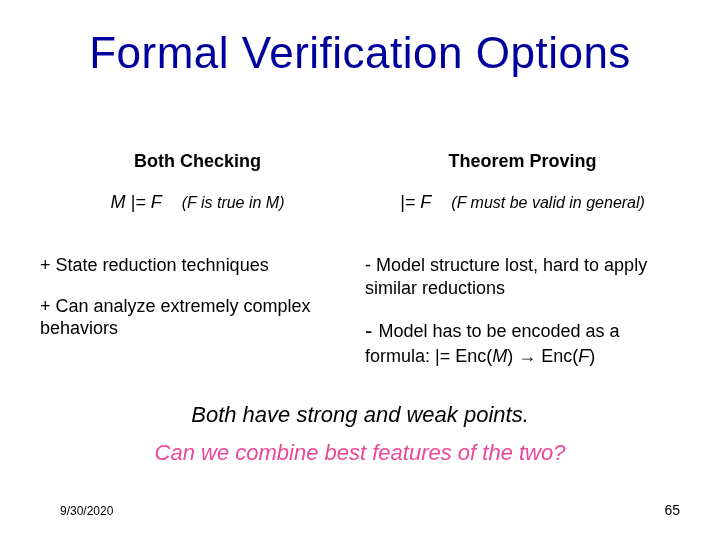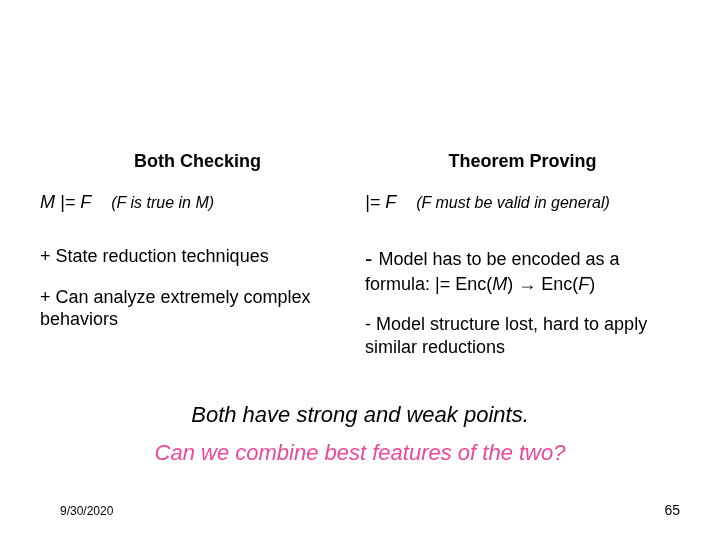--- a/index.html
+++ b/index.html
@@ -41,21 +41,22 @@
     flex: 1;
     font-size: 18px;
     line-height: 1.25;
   }
   .col-head {
     font-weight: bold;
     margin-bottom: 18px;
     text-align: center;
   }
   .notation {
-    margin-bottom: 32px;
+    margin-bottom: 41px;
+    text-align: center;
     font-size: 18px;
   }
   .notation .stem {
     font-style: italic;
   }
   .notation .paren {
     font-style: italic;
     font-size: 16px;
   }
   .point {
@@ -94,20 +95,21 @@
     bottom: 22px;
     font-size: 14px;
   }
   .arrow { font-family: "Arial", sans-serif; }
 </style>
 </head>
 <body>
 
 <div class="slide">
 
+  <div class="title">Formal Verification Options</div>
 
   <div class="cols">
 
     <div class="col">
       <div class="col-head">Both Checking</div>
       <div class="notation">
         <span class="stem">M |= F</span>
         &nbsp;&nbsp;
         <span class="paren">(F is true in M)</span>
       </div>
@@ -115,24 +117,24 @@
       <div class="point">+ Can analyze extremely complex behaviors</div>
     </div>
 
     <div class="col">
       <div class="col-head">Theorem Proving</div>
       <div class="notation">
         <span class="stem">|= F</span>
         &nbsp;&nbsp;
         <span class="paren">(F must be valid in general)</span>
       </div>
+      <div class="point">- Model structure lost, hard to apply similar reductions</div>
       <div class="point">
         <span class="minus">- </span><span>Model has to be encoded as a formula:      |= Enc(</span><span class="italic">M</span><span>) </span><span class="arrow">→</span><span> Enc(</span><span class="italic">F</span><span>)</span>
       </div>
-      <div class="point">- Model structure lost, hard to apply similar reductions</div>
     </div>
 
   </div>
 
   <div class="conclude">Both have strong and weak points.</div>
   <div class="question">Can we combine best features of the two?</div>
 
   <div class="footer-date">9/30/2020</div>
   <div class="footer-num">65</div>
 

